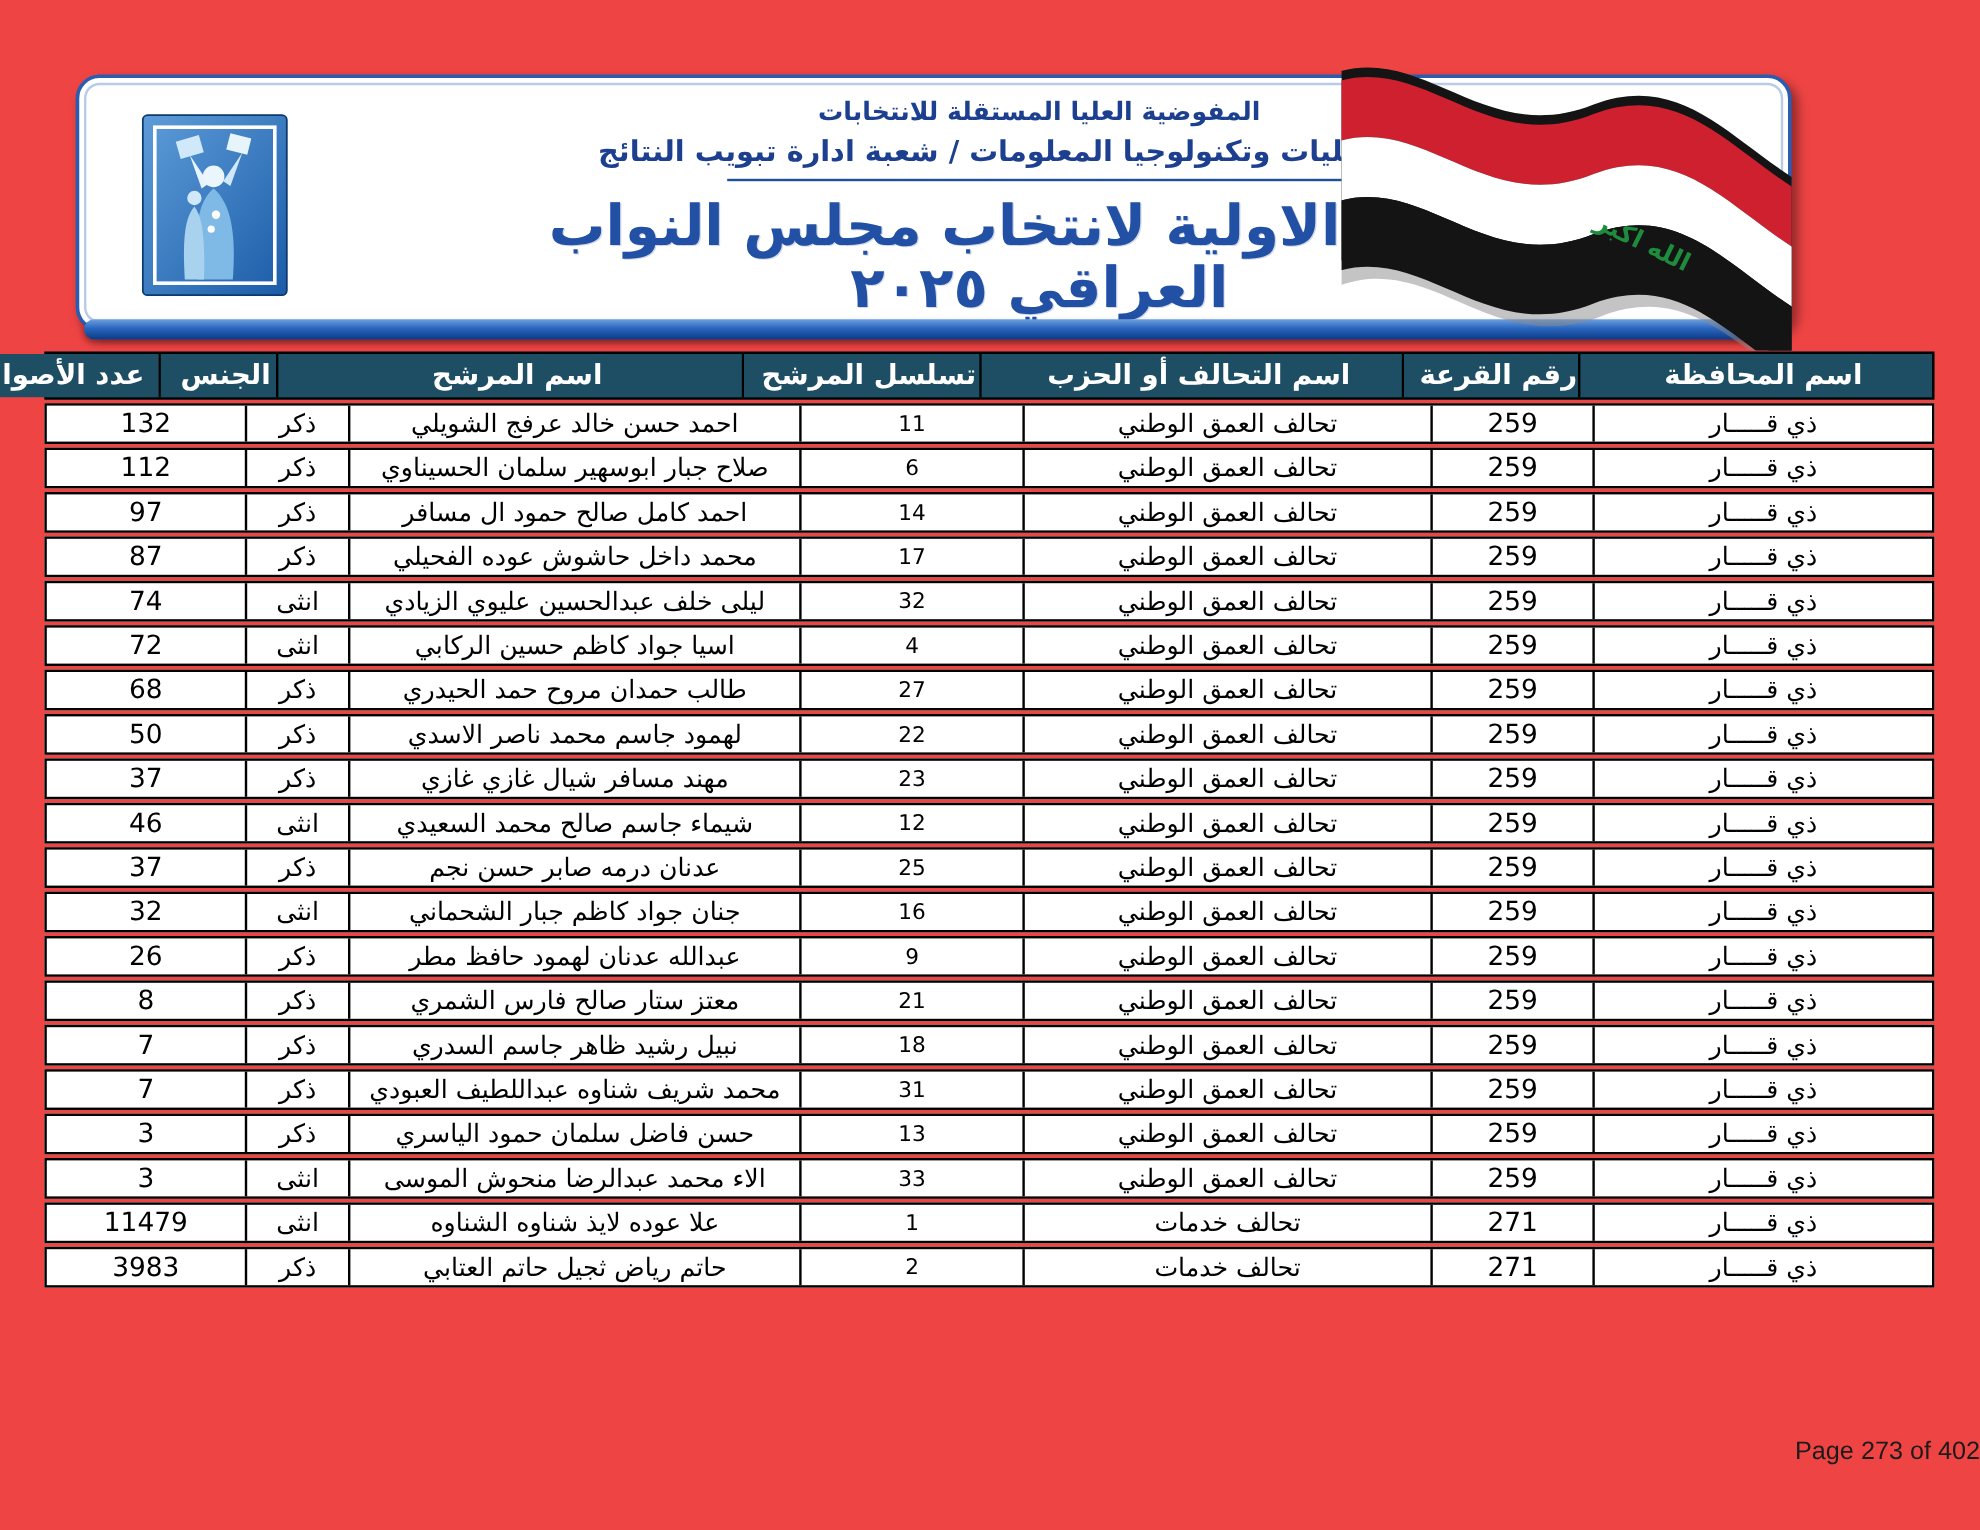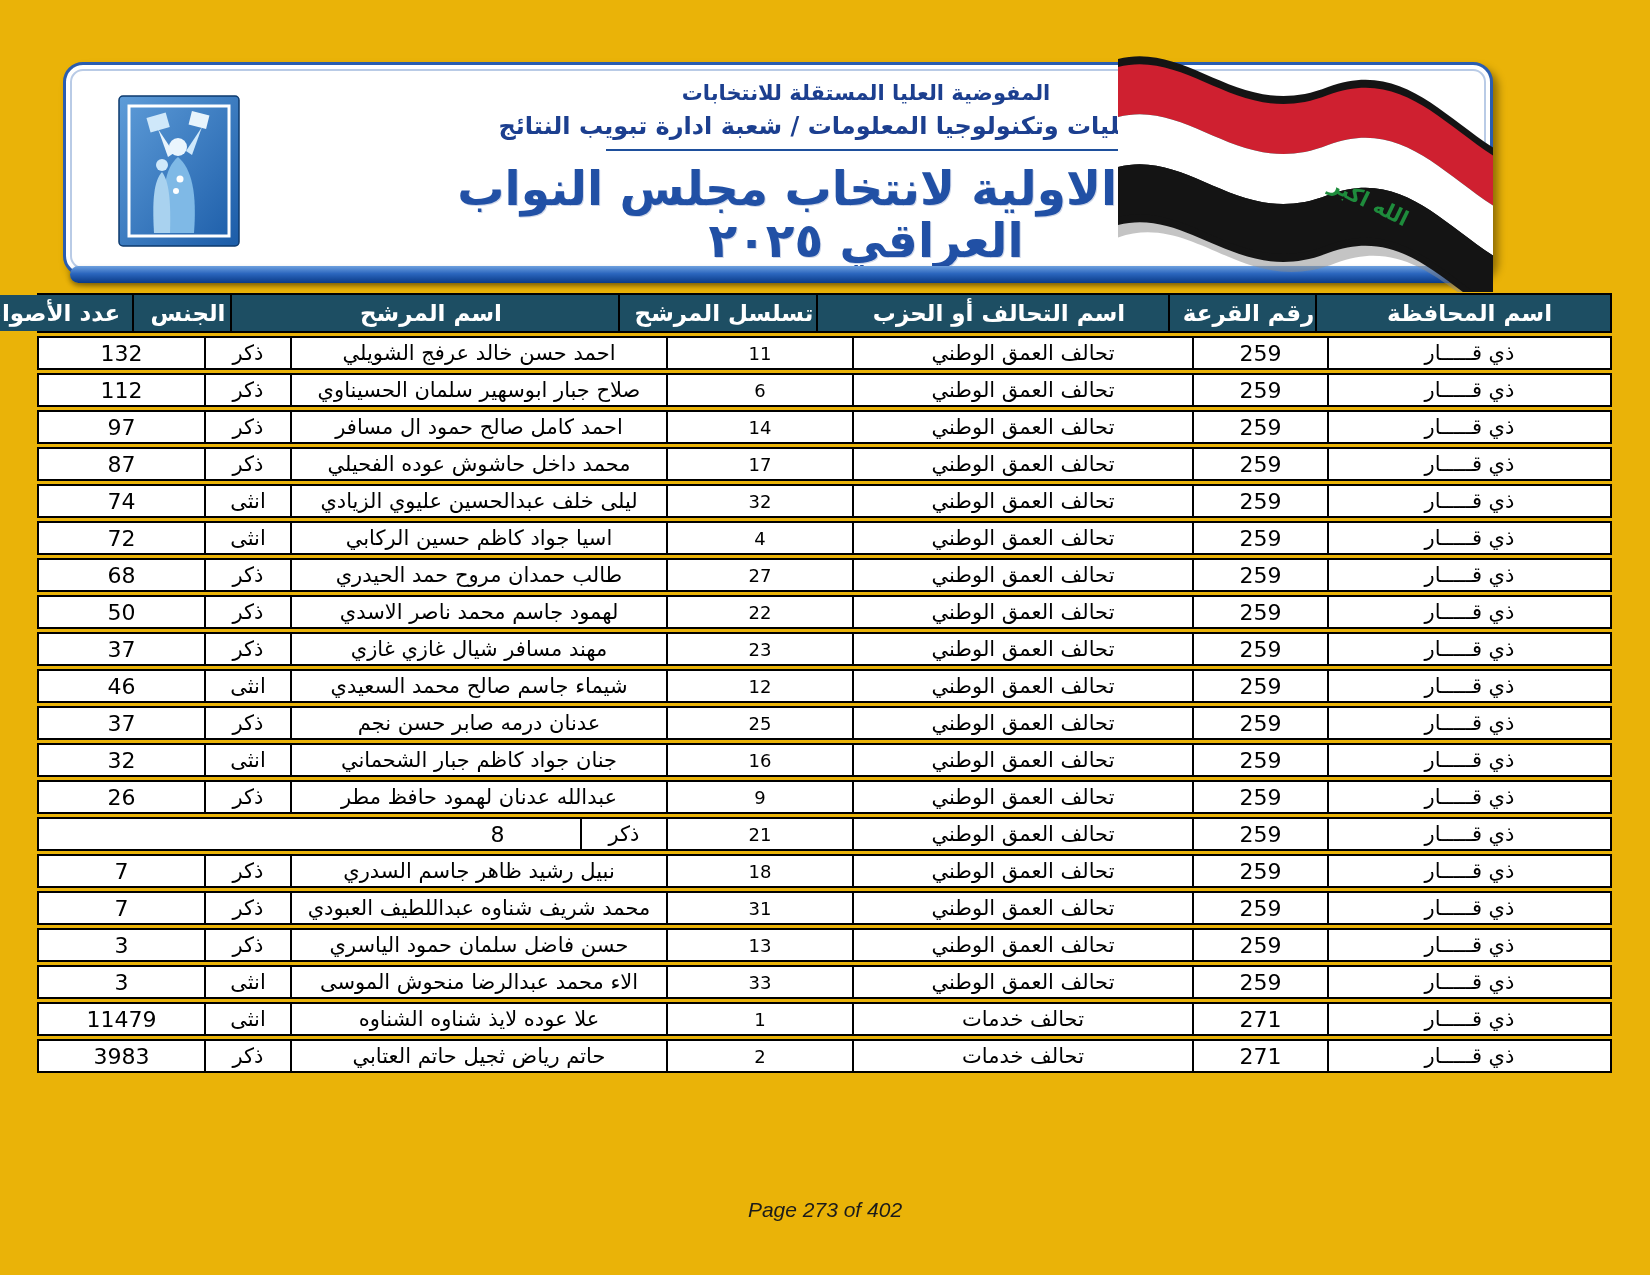--- a/index.html
+++ b/index.html
@@ -1,16 +1,16 @@
 <!DOCTYPE html>
 <html lang="ar"><head>
 <meta charset="utf-8">
 <style>
   html,body{margin:0;padding:0;background:#fff;}
-  .page{position:relative;width:1650px;height:1275px;background:#eab308;overflow:hidden;
+  .page{position:relative;width:1650px;height:1275px;background:#ef4444;overflow:hidden;
         font-family:"DejaVu Sans",sans-serif;}
 
   
   .corner-fold{position:absolute;left:50px;top:54px;width:0;height:0;z-index:1;
 ue    border-top:52px solid #0c0c0c;border-right:52px solid transparent;}
   .banner-box{position:absolute;left:63px;top:62px;width:1424px;height:208px;z-index:2;
     background:#fff;border:3px solid #2a5db0;border-radius:20px;
     box-shadow: inset 0 0 0 4px #ffffff, inset 0 0 0 6px #b9cbe6, 5px 6px 9px rgba(0,0,0,.40);}
   .banner-bar{position:absolute;left:70px;top:266px;width:1415px;height:17px;z-index:3;
     border-radius:9px;background:linear-gradient(#6ea0de 0%, #2b66be 45%, #0a3a86 100%);
@@ -36,22 +36,22 @@
   .col-governorate{flex:0 0 281px;}
   .col-lottery{flex:0 0 133px;font-size:22px;}
   .col-coalition{flex:0 0 338px;}
   .col-seq{flex:0 0 184px;font-size:18px;}
   .col-candidate{flex:0 0 374px;}
   .col-gender{flex:0 0 84px;}
   .col-votes{flex:0 0 165px;font-size:22px;}
   .hcell.col-lottery,.hcell.col-seq,.hcell.col-votes{font-size:23px;}
 
   
-  .page-footer{position:absolute;left:0;top:1198px;width:100%;text-align:center;
-    font-family:"Liberation Sans",sans-serif;font-size:21px;color:#1b1b1b;font-style:italic;}
+  .page-footer{position:absolute;left:0;top:1198px;width:100%;text-align:right;
+    font-family:"Liberation Sans",sans-serif;font-size:21px;color:#1b1b1b;}
 </style>
 </head>
 <body>
 
 <div class="page">
 
   <div class="corner-fold"></div>
 
   <div class="banner-box">
     <svg class="ihec-logo" width="122" height="152" viewBox="0 0 122 152">
@@ -219,20 +219,21 @@
         <div class="cell col-seq">9</div>
         <div class="cell col-candidate">عبدالله عدنان لهمود حافظ مطر</div>
         <div class="cell col-gender">ذكر</div>
         <div class="cell col-votes">26</div>
       </div>
       <div class="trow">
         <div class="cell col-governorate">ذي قـــــار</div>
         <div class="cell col-lottery">259</div>
         <div class="cell col-coalition">تحالف العمق الوطني</div>
         <div class="cell col-seq">21</div>
+        <div class="cell col-candidate">معتز ستار صالح فارس الشمري</div>
         <div class="cell col-gender">ذكر</div>
         <div class="cell col-votes">8</div>
       </div>
       <div class="trow">
         <div class="cell col-governorate">ذي قـــــار</div>
         <div class="cell col-lottery">259</div>
         <div class="cell col-coalition">تحالف العمق الوطني</div>
         <div class="cell col-seq">18</div>
         <div class="cell col-candidate">نبيل رشيد ظاهر جاسم السدري</div>
         <div class="cell col-gender">ذكر</div>

